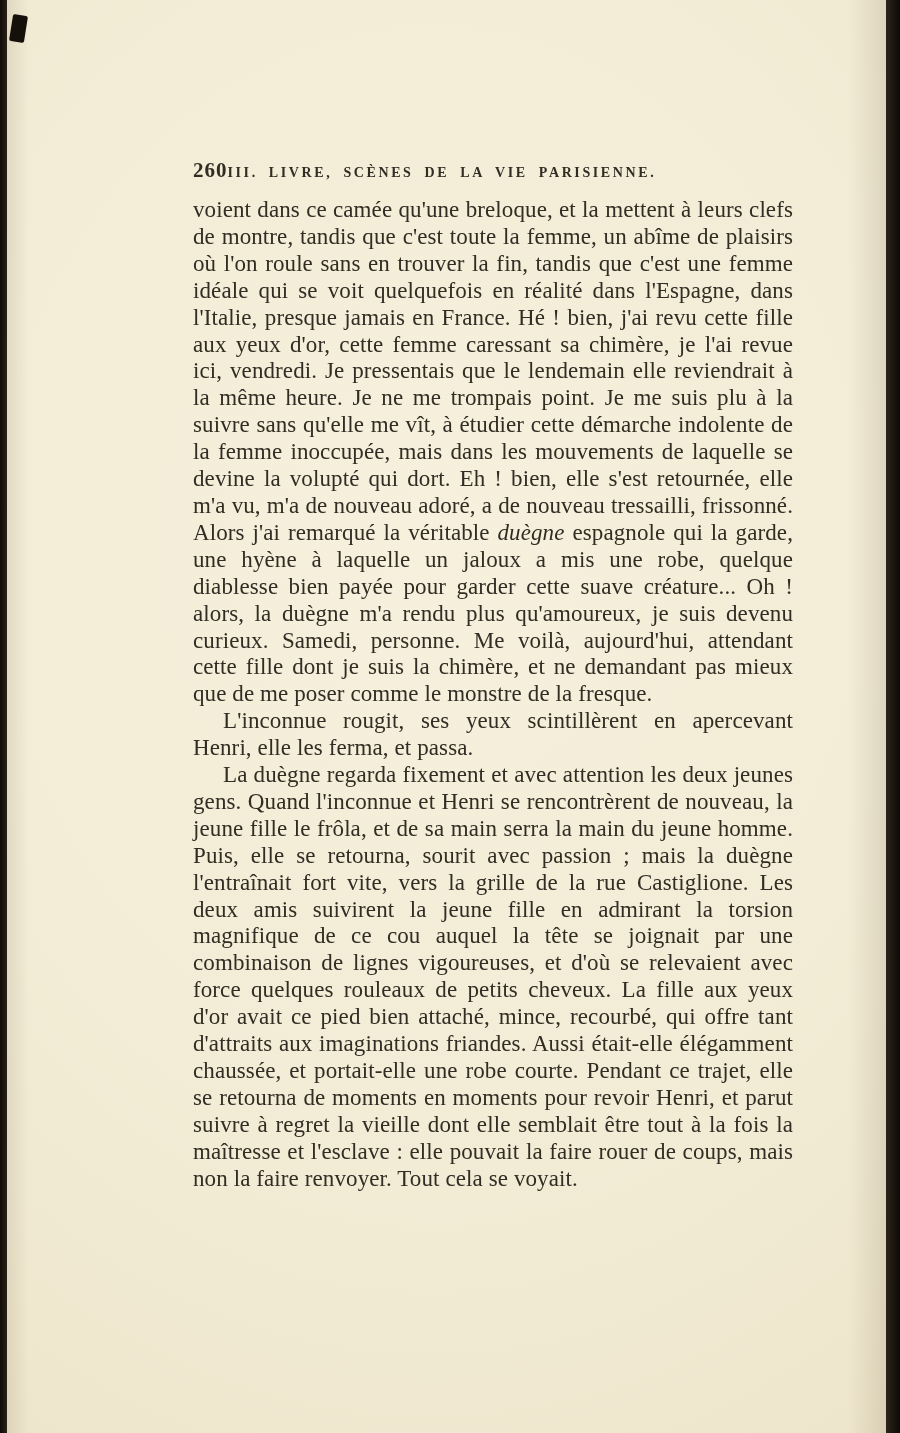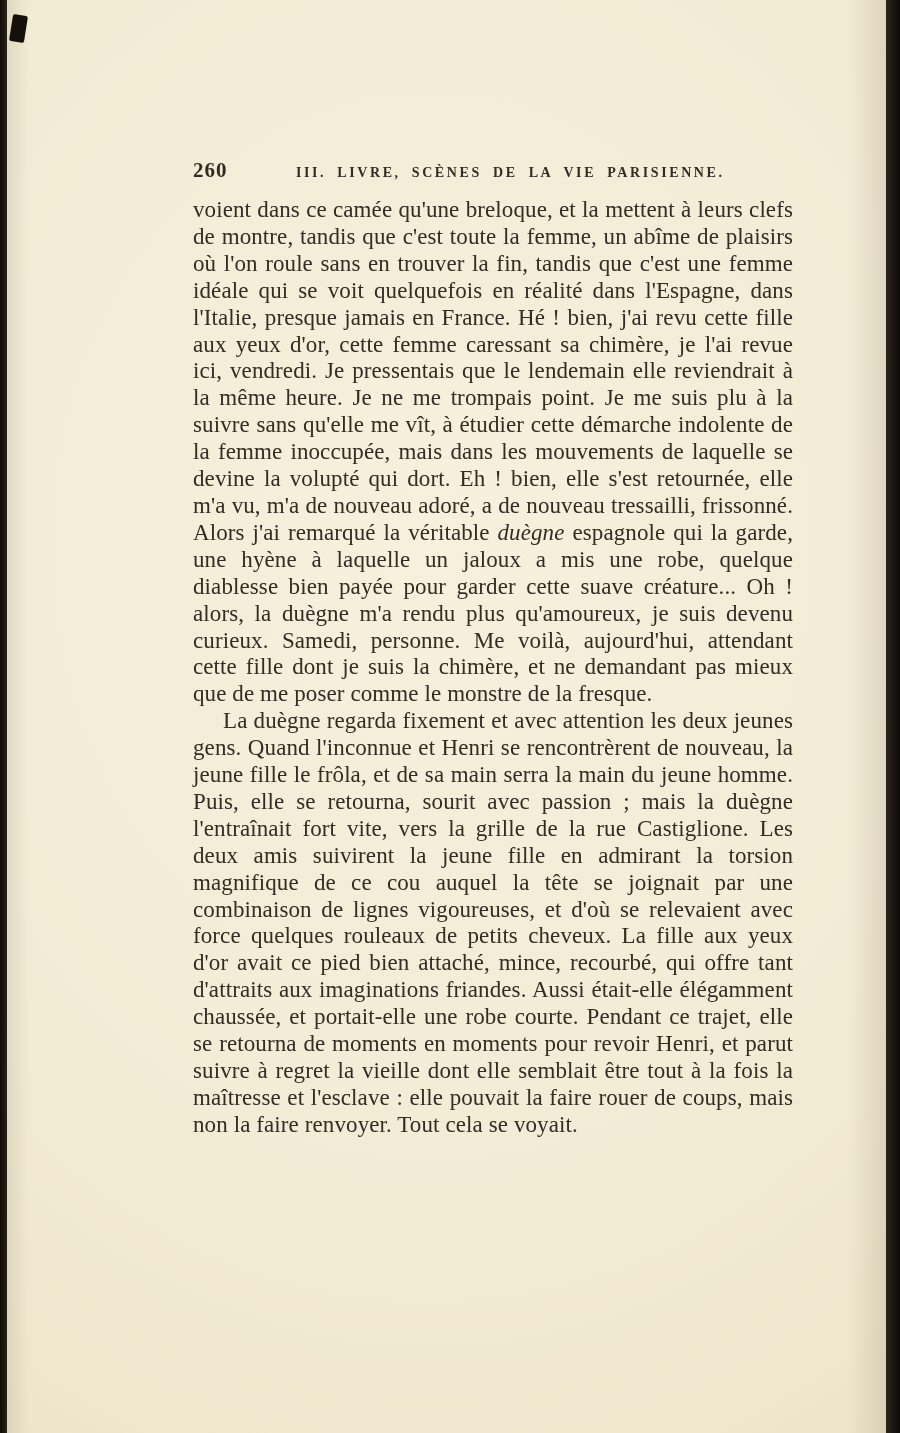--- a/index.html
+++ b/index.html
@@ -43,21 +43,21 @@
     align-items: baseline;
     margin-bottom: 14px;
   }
   .pagenum {
     font-size: 21px;
     font-weight: bold;
     letter-spacing: 1px;
   }
   .runtitle {
     flex: 1;
-    text-align: center;
+    text-align: left;
     font-size: 14px;
     font-weight: bold;
     letter-spacing: 2.6px;
     word-spacing: 5px;
     white-space: nowrap;
   }
 
   .text {
     font-size: 23px;
     line-height: 26.9px;
@@ -83,17 +83,18 @@
 
   <div class="page">
 
     <div class="header">
       <span class="pagenum">260</span>
       <span class="runtitle">III. LIVRE, SCÈNES DE LA VIE PARISIENNE.</span>
     </div>
 
     <div class="text">
       <p class="noindent"><span>voient dans ce camée qu'une breloque, et la mettent à leurs clefs de montre, tandis que c'est toute la femme, un abîme de plaisirs où l'on roule sans en trouver la fin, tandis que c'est une femme idéale qui se voit quelquefois en réalité dans l'Espagne, dans l'Italie, presque jamais en France. Hé ! bien, j'ai revu cette fille aux yeux d'or, cette femme caressant sa chimère, je l'ai revue ici, vendredi. Je pressentais que le lendemain elle reviendrait à la même heure. Je ne me trompais point. Je me suis plu à la suivre sans qu'elle me vît, à étudier cette démarche indolente de la femme inoccupée, mais dans les mouvements de laquelle se devine la volupté qui dort. Eh ! bien, elle s'est retournée, elle m'a vu, m'a de nouveau adoré, a de nouveau tressailli, frissonné. Alors j'ai remarqué la véritable </span><i>duègne</i><span> espagnole qui la garde, une hyène à laquelle un jaloux a mis une robe, quelque diablesse bien payée pour garder cette suave créature... Oh ! alors, la duègne m'a rendu plus qu'amoureux, je suis devenu curieux. Samedi, personne. Me voilà, aujourd'hui, attendant cette fille dont je suis la chimère, et ne demandant pas mieux que de me poser comme le monstre de la fresque.</span></p>
+      <p>L'inconnue rougit, ses yeux scintillèrent en apercevant Henri, elle les ferma, et passa.</p>
       <p>La duègne regarda fixement et avec attention les deux jeunes gens. Quand l'inconnue et Henri se rencontrèrent de nouveau, la jeune fille le frôla, et de sa main serra la main du jeune homme. Puis, elle se retourna, sourit avec passion ; mais la duègne l'entraînait fort vite, vers la grille de la rue Castiglione. Les deux amis suivirent la jeune fille en admirant la torsion magnifique de ce cou auquel la tête se joignait par une combinaison de lignes vigoureuses, et d'où se relevaient avec force quelques rouleaux de petits cheveux. La fille aux yeux d'or avait ce pied bien attaché, mince, recourbé, qui offre tant d'attraits aux imaginations friandes. Aussi était-elle élégamment chaussée, et portait-elle une robe courte. Pendant ce trajet, elle se retourna de moments en moments pour revoir Henri, et parut suivre à regret la vieille dont elle semblait être tout à la fois la maîtresse et l'esclave : elle pouvait la faire rouer de coups, mais non la faire renvoyer. Tout cela se voyait.</p>
     </div>
 
   </div>
 </div>
 
 </body></html>

